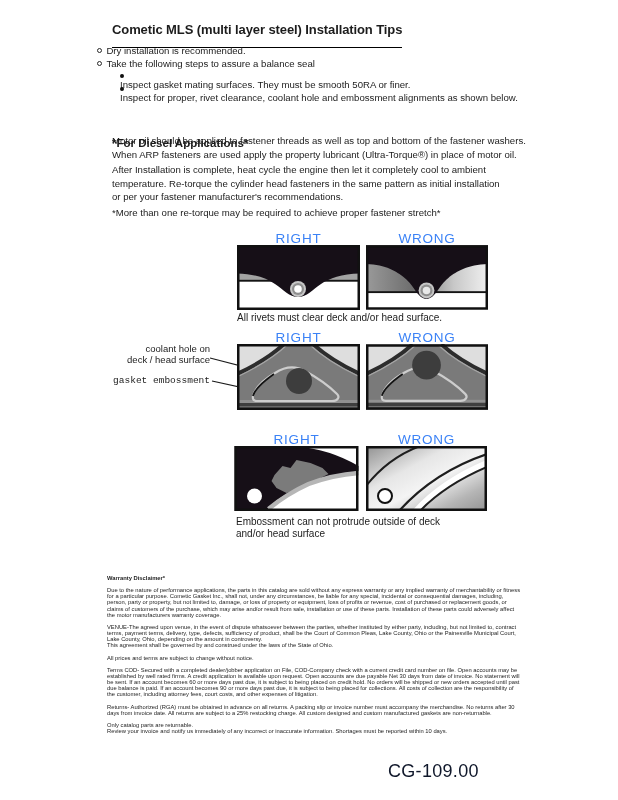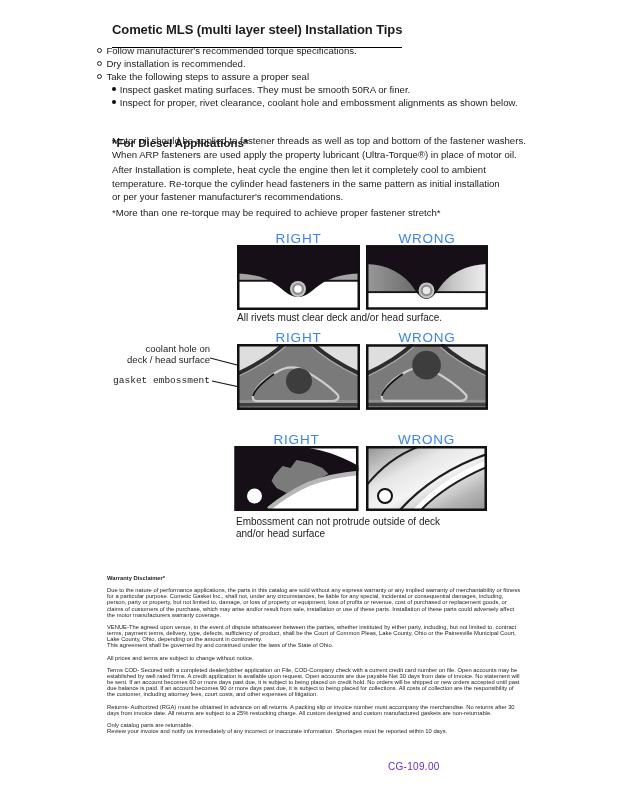--- a/index.html
+++ b/index.html
@@ -17,21 +17,21 @@
   .title {
     left: 112px; top: 22px;
     font-size: 13px; font-weight: bold; letter-spacing: -0.1px;
     border-bottom: 1.6px solid #000;
     padding-bottom: 10px;
     display: inline-block;
   }
 
   .bullets { left: 97px; top: 44px; font-size: 9.6px; line-height: 13px; }
   .b { display: flex; align-items: flex-start; height: 13px; }
-  .b.sub { margin-left: 15px; }
+  .b.sub { margin-left: 23px; flex-direction: column; }
   .dot { flex: 0 0 auto; width: 3.4px; height: 3.4px; border-radius: 50%; margin: 4px 4px 0 0; }
   .dot.open { border: 1px solid #2a2a2a; background: transparent; }
   .dot.fill { background: #111; width: 3.8px; height: 3.8px; }
 
   .dheading { left: 112px; top: 117px; font-size: 11.5px; font-weight: bold; margin-top: 20px; }
   .para { white-space: pre-line; font-size: 9.6px; line-height: 13.5px; }
   .p1 { left: 112px; top: 134px; }
   .p2 { left: 112px; top: 163px; }
   .pnote { left: 112px; top: 206px; }
 
@@ -41,41 +41,37 @@
   .panel { line-height: 0; }
   .panel svg { display: block; }
 
   .callout { font-size: 9.5px; text-align: right; left: 60px; width: 150px; line-height: 10.5px; }
 
   .legal { left: 107px; top: 575px; width: 414px; font-size: 5.8px; line-height: 6.15px; color: #242424; }
   .lp { margin: 0 0 6px 0; }
   .lp.tight { margin-bottom: 0; }
   .lh { font-weight: bold; margin-bottom: 6px; }
 
-  .footer-code { left: 388px; top: 761px; font-size: 10px; color: #6d28d9; letter-spacing: 0.3px; }
+  .footer-code { left: 388px; top: 761px; font-size: 18px; color: #0f172a; letter-spacing: 0.3px; }
 </style>
 </head>
 <body>
 
 <div class="page">
 
   <div class="abs title">Cometic MLS (multi layer steel) Installation Tips</div>
 
   <div class="abs bullets">
     <div class="b">
       <span class="dot open"></span>
-      <span>Follow manufacturer's recommended torque specifications.</span>
+      <span>Dry installation is recommended.</span>
     </div>
     <div class="b">
       <span class="dot open"></span>
-      <span>Dry installation is recommended.</span>
-    </div>
-    <div class="b">
-      <span class="dot open"></span>
-      <span>Take the following steps to assure a proper seal</span>
+      <span>Take the following steps to assure a balance seal</span>
     </div>
     <div class="b sub">
       <span class="dot fill"></span>
       <span>Inspect gasket mating surfaces.  They must be smooth 50RA or finer.</span>
     </div>
     <div class="b sub">
       <span class="dot fill"></span>
       <span>Inspect for proper, rivet clearance, coolant hole and embossment alignments as shown below.</span>
     </div>
   </div>

